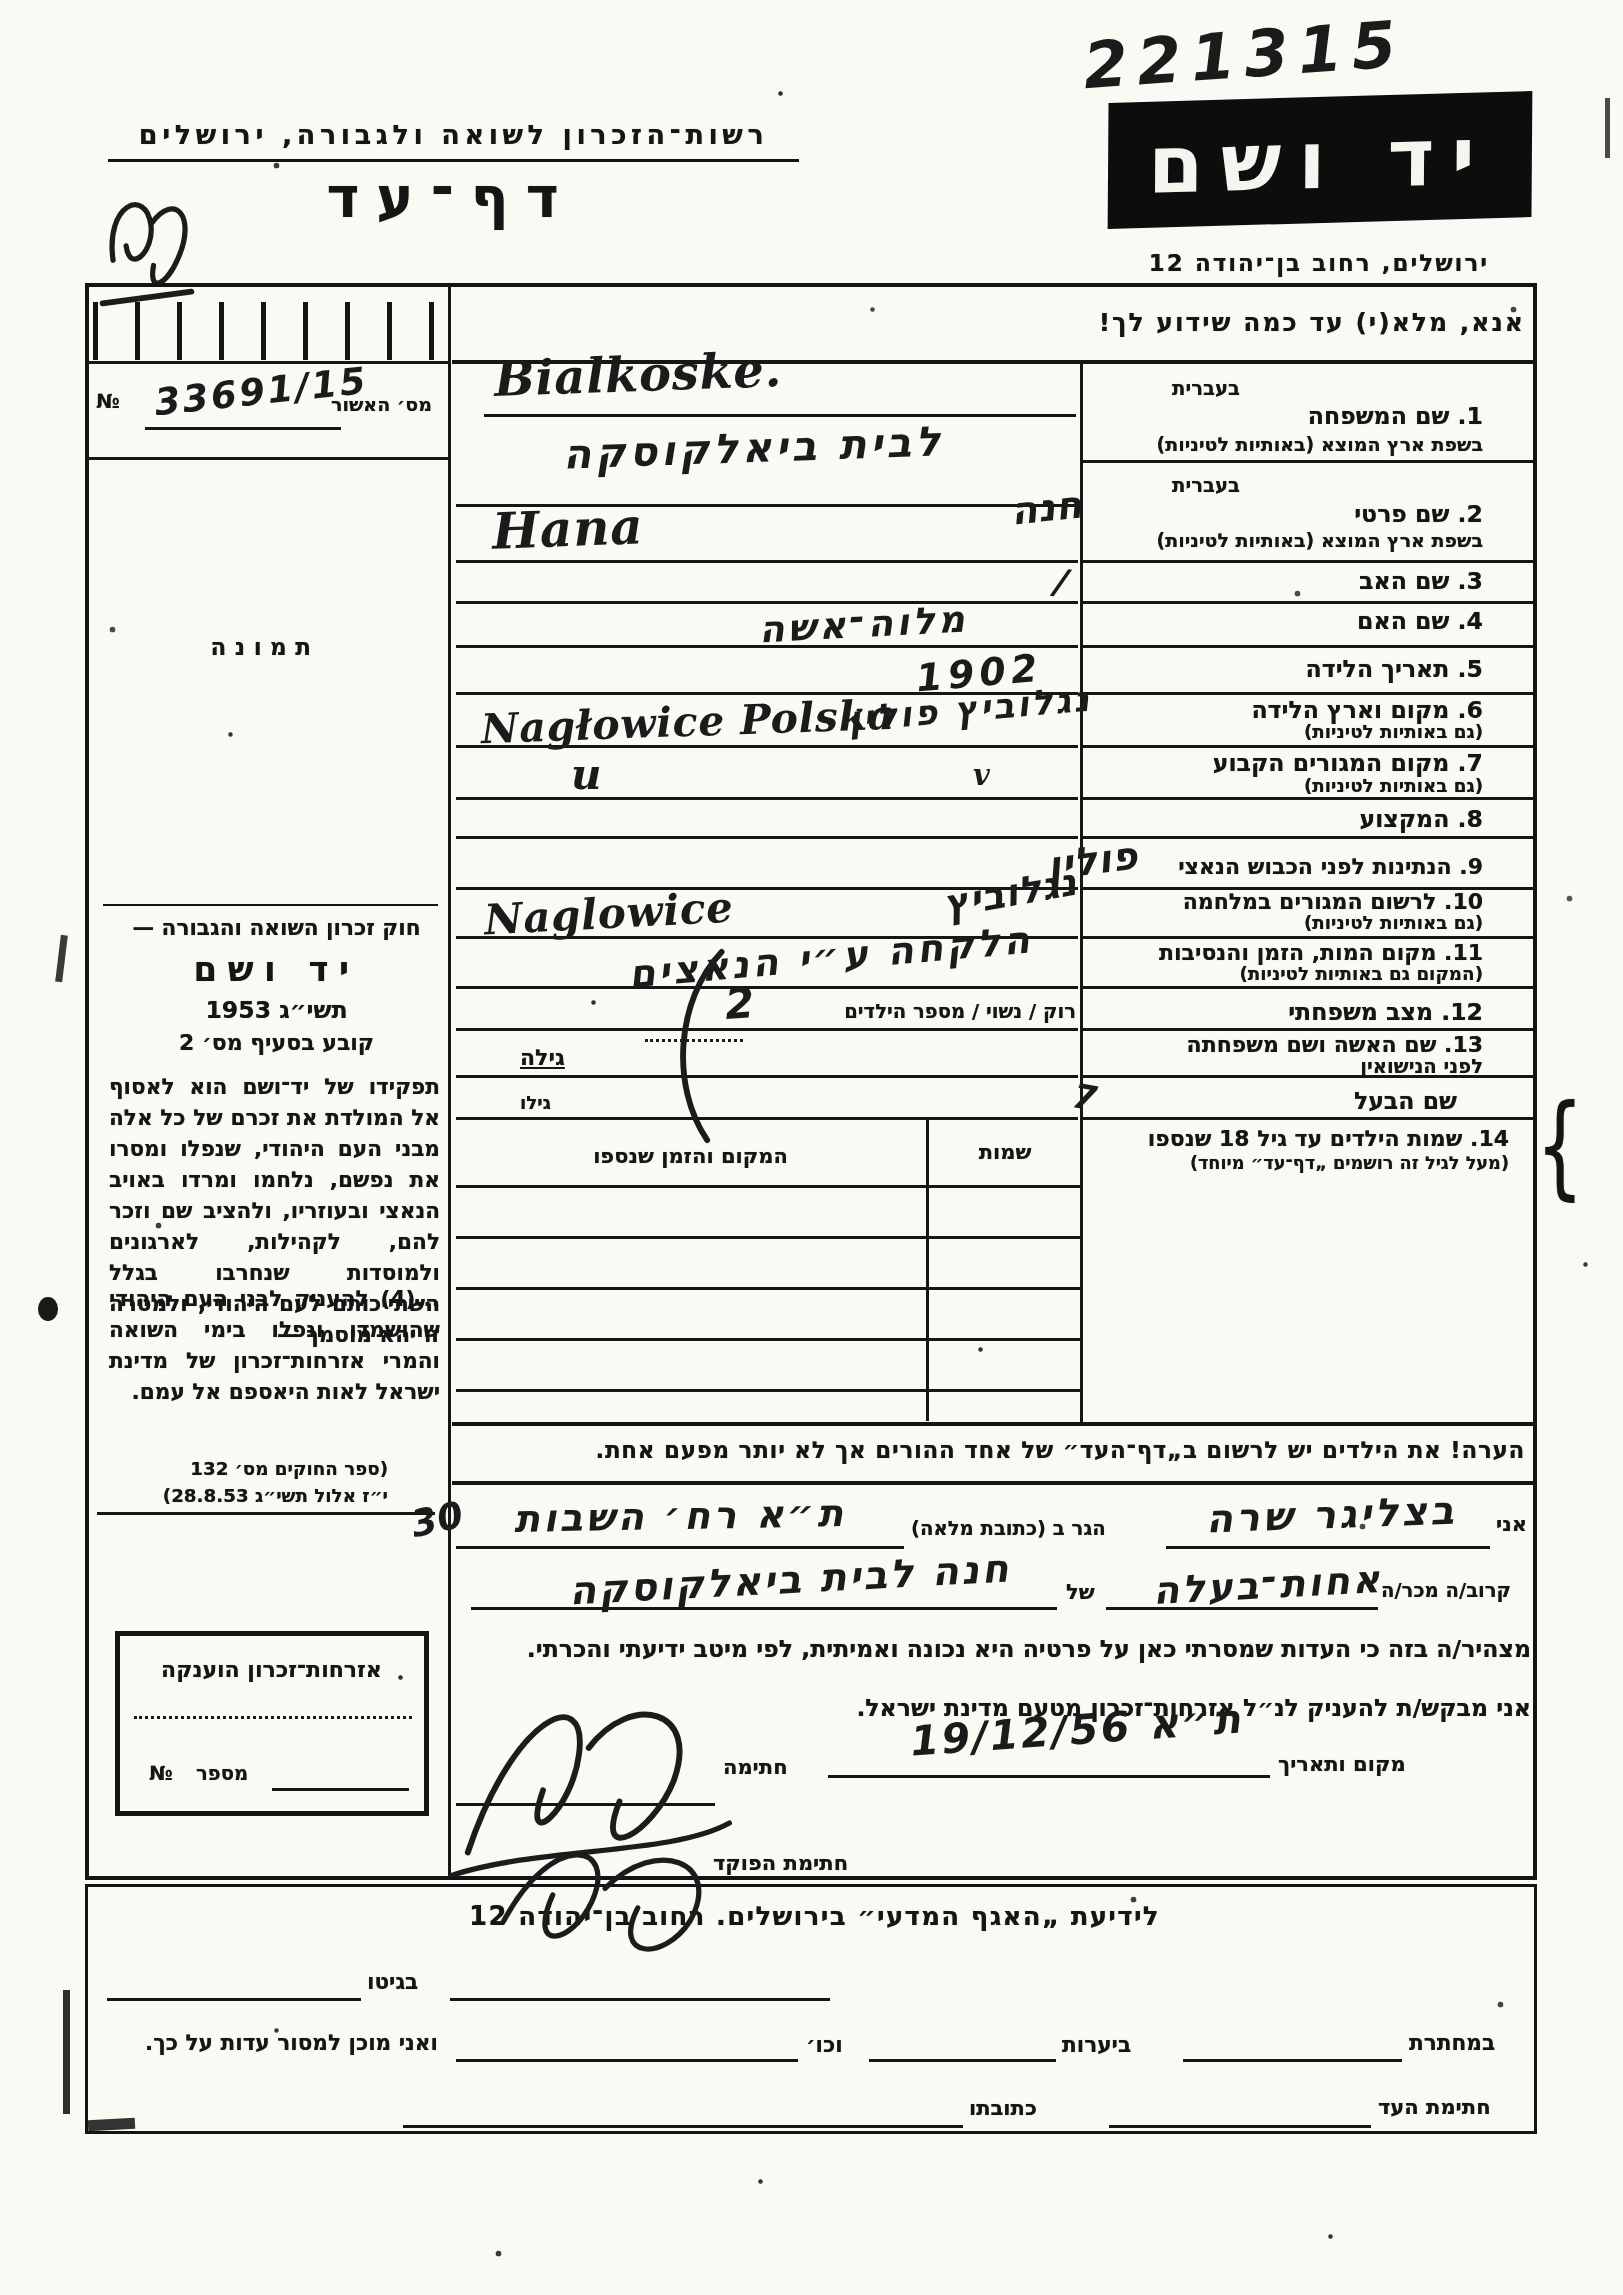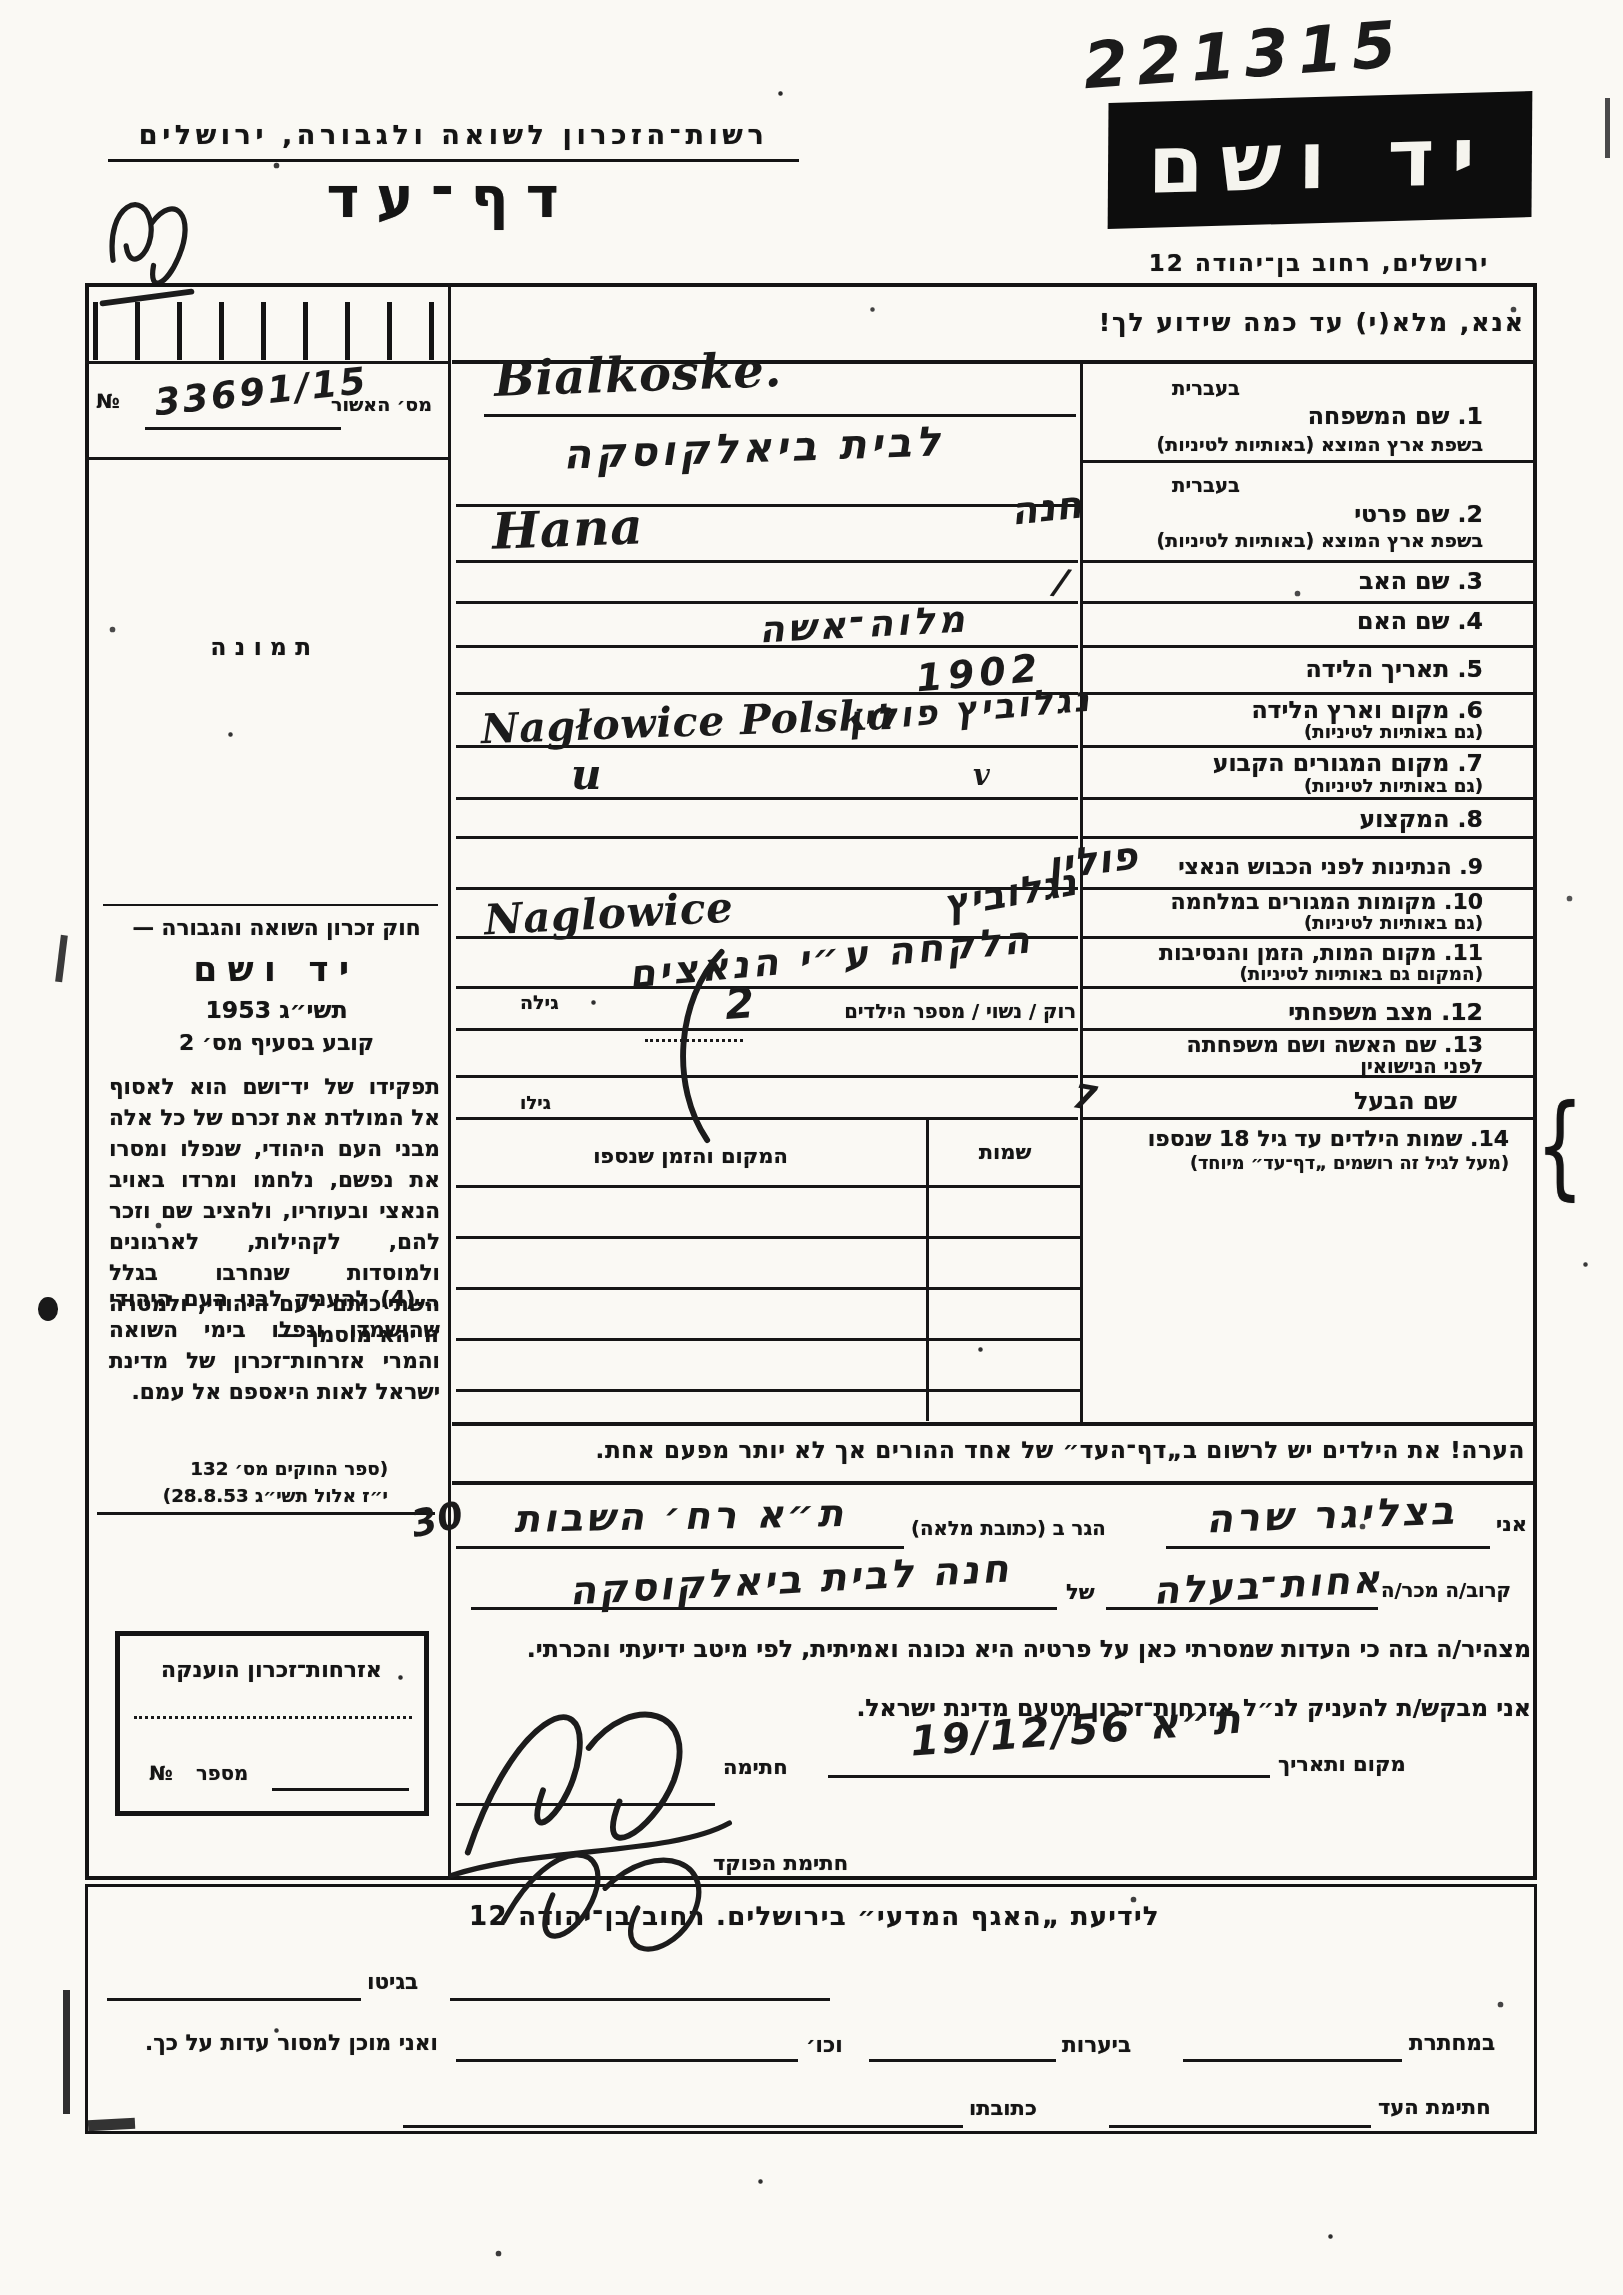--- a/index.html
+++ b/index.html
@@ -147,21 +147,21 @@
   <p class="p rtl r" style="left:1090px;top:749px;width:393px;font-size:23.6px;">
     <span>7.</span> <span>מקום המגורים הקבוע</span></p>
   <p class="p rtl r" style="left:1090px;top:775px;width:393px;font-size:18.3px;">(גם באותיות לטיניות)</p>
 
   <p class="p rtl r" style="left:1090px;top:805px;width:393px;font-size:23.6px;">
     <span>8.</span> <span>המקצוע</span></p>
   <p class="p rtl r" style="left:1090px;top:854px;width:393px;font-size:22px;">
     <span>9.</span> <span>הנתינות לפני הכבוש הנאצי</span></p>
 
   <p class="p rtl r" style="left:1090px;top:889px;width:393px;font-size:22px;">
-    <span>10.</span> <span>מקומות המגורים במלחמה</span></p>
+    <span>10.</span> <span>לרשום המגורים במלחמה</span></p>
   <p class="p rtl r" style="left:1090px;top:912px;width:393px;font-size:18.3px;">(גם באותיות לטיניות)</p>
 
   <p class="p rtl r" style="left:1090px;top:940px;width:393px;font-size:22px;">
     <span>11.</span> <span>מקום המות, הזמן והנסיבות</span></p>
   <p class="p rtl r" style="left:1090px;top:963px;width:393px;font-size:18.3px;">(המקום גם באותיות לטיניות)</p>
 
   <p class="p rtl r" style="left:1090px;top:998px;width:393px;font-size:23.6px;">
     <span>12.</span> <span>מצב משפחתי</span></p>
 
   <p class="p rtl r" style="left:1090px;top:1032px;width:393px;font-size:22px;">
@@ -170,21 +170,21 @@
 
   <p class="p rtl r" style="left:1090px;top:1087px;width:367px;font-size:23.6px;">שם הבעל</p>
 
   <p class="p rtl r" style="left:1090px;top:1126px;width:419px;font-size:22px;">
     <span>14.</span> <span>שמות הילדים עד גיל 18 שנספו</span></p>
   <p class="p rtl r" style="left:1090px;top:1153px;width:419px;font-size:17.7px;">(מעל לגיל זה רושמים „דף־עד״ מיוחד)</p>
   <p class="p" style="left:1536px;top:1101px;font-size:75px;transform:scaleY(1.5);font-weight:normal;">{</p>
 
   <p class="p rtl r" style="left:759px;top:1000px;width:317px;font-size:19.6px;">רוק / נשוי / מספר הילדים</p>
   <div class="dotline" style="left:645px;top:1039px;width:98px;"></div>
-  <p class="p rtl" style="left:520px;top:991px;font-size:19px;">גילה</p>
+  <p class="p rtl" style="left:520px;top:1045px;font-size:22px;text-decoration:underline;">גילה</p>
   <p class="p rtl" style="left:520px;top:1092px;font-size:18.3px;">גילו</p>
 
   <p class="p rtl c" style="left:933px;top:1140px;width:144px;font-size:21px;">שמות</p>
   <p class="p rtl c" style="left:458px;top:1144px;width:465px;font-size:21px;">המקום והזמן שנספו</p>
   <div class="rule" style="left:456px;top:1185px;width:624px;"></div>
   <div class="rule" style="left:456px;top:1236px;width:624px;"></div>
   <div class="rule" style="left:456px;top:1287px;width:624px;"></div>
   <div class="rule" style="left:456px;top:1338px;width:624px;"></div>
   <div class="rule" style="left:456px;top:1389px;width:624px;"></div>
 

